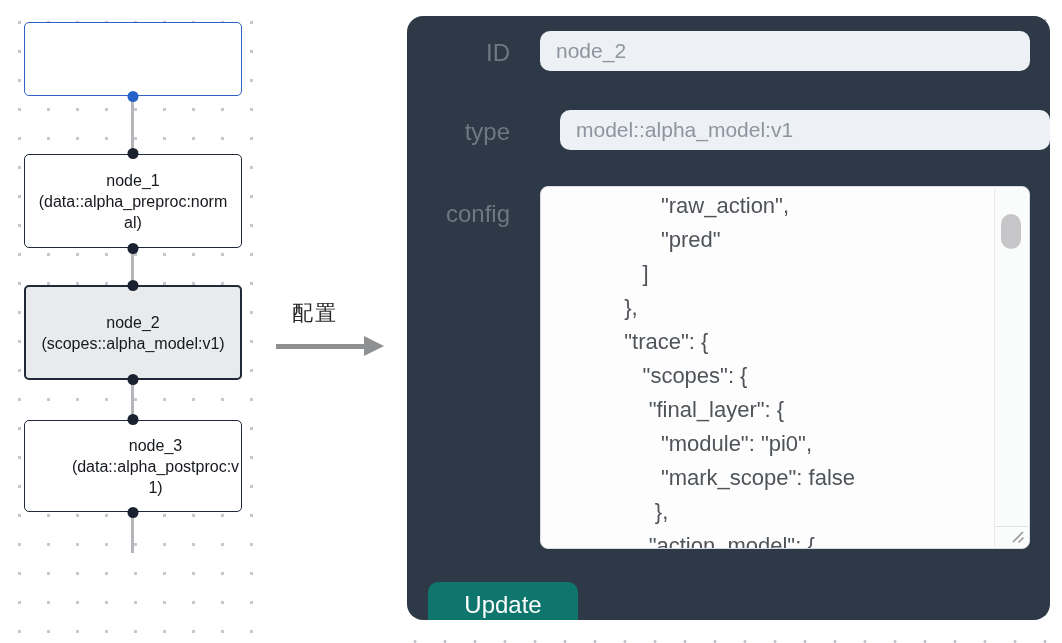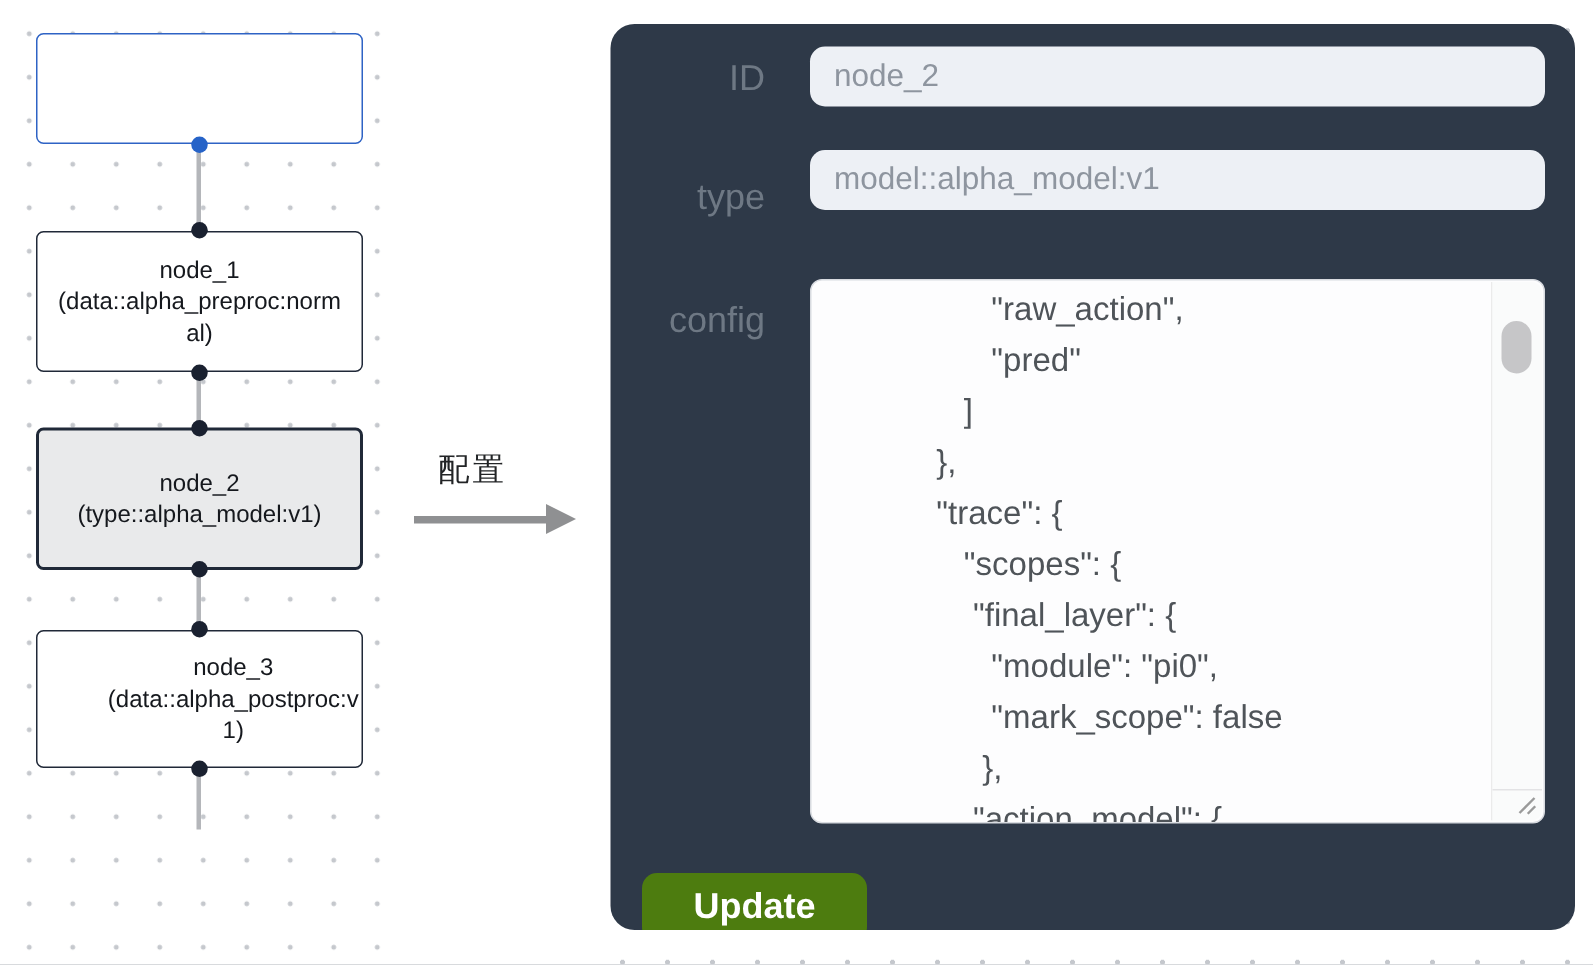--- a/index.html
+++ b/index.html
@@ -47,34 +47,34 @@
     background:#2e3948;border-radius:16px;overflow:hidden;}
   .field-label{position:absolute;left:0;width:103px;text-align:right;
     font-size:24px;color:#6e7884;}
   .lbl-id{top:23px;}
   .lbl-type{top:102px;}
   .lbl-config{top:184px;}
   .field-input{position:absolute;left:133px;width:490px;height:40px;box-sizing:border-box;
     border:none;outline:none;background:#edf0f5;border-radius:10px;
     padding:0 16px;font-size:21px;color:#8e959f;font-family:"Liberation Sans", sans-serif;}
   .inp-id{top:15px;}
-  .inp-type{top:84px;}
+  .inp-type{top:94px;margin-left:20px;}
   .config-box{position:absolute;left:133px;top:170px;width:490px;height:363px;box-sizing:border-box;
     background:#fdfdfe;border:1px solid #d8dbe0;border-radius:8px;overflow:hidden;}
   .config-text{position:absolute;left:0;top:0;width:452px;margin:0;padding:2px 0 0 16px;
     font-family:"Liberation Sans", sans-serif;font-size:22px;line-height:34px;color:#4f5459;
     white-space:pre;overflow:hidden;}
   .scroll-track{position:absolute;top:1px;right:1px;bottom:1px;width:33px;
     background:#fafbfb;border-left:1px solid #ebebeb;border-radius:0 7px 7px 0;}
   .scroll-thumb{position:absolute;top:26px;left:6px;width:20px;height:35px;
     background:#c6c6c8;border-radius:10px;}
   .scroll-corner{position:absolute;left:0;right:0;bottom:0;height:20px;border-top:1px solid #e3e3e5;}
   .resize-handle{position:absolute;right:3px;bottom:3px;width:16px;height:16px;}
   .update-btn{position:absolute;left:21px;top:566px;width:150px;height:46px;border:none;
-    background:#4d7c0f;color:#ffffff;font-size:24px;font-weight:700;
+    background:#0f766e;color:#ffffff;font-size:24px;font-weight:400;
     font-family:"Liberation Sans", sans-serif;border-radius:10px;cursor:pointer;}
 </style>
 </head>
 <body>
 
 <div class="page">
 
   <div class="graph-canvas">
     <div class="edge e0"></div>
     <div class="edge e1"></div>
@@ -87,21 +87,21 @@
 
     <div class="node n1">
       <div class="txt"><span>node_1</span><br>
         <span>(data::alpha_preproc:normal)</span></div>
       <span class="port top"></span>
       <span class="port bottom"></span>
     </div>
 
     <div class="node n2">
       <div class="txt"><span>node_2</span><br>
-        <span>(type::alpha_model:v1)</span></div>
+        <span>(scopes::alpha_model:v1)</span></div>
       <span class="port top"></span>
       <span class="port bottom"></span>
     </div>
 
     <div class="node n3">
       <div class="txt"><span>node_3</span><br>
         <span>(data::alpha_postproc:v1)</span></div>
       <span class="port top"></span>
       <span class="port bottom"></span>
     </div>

